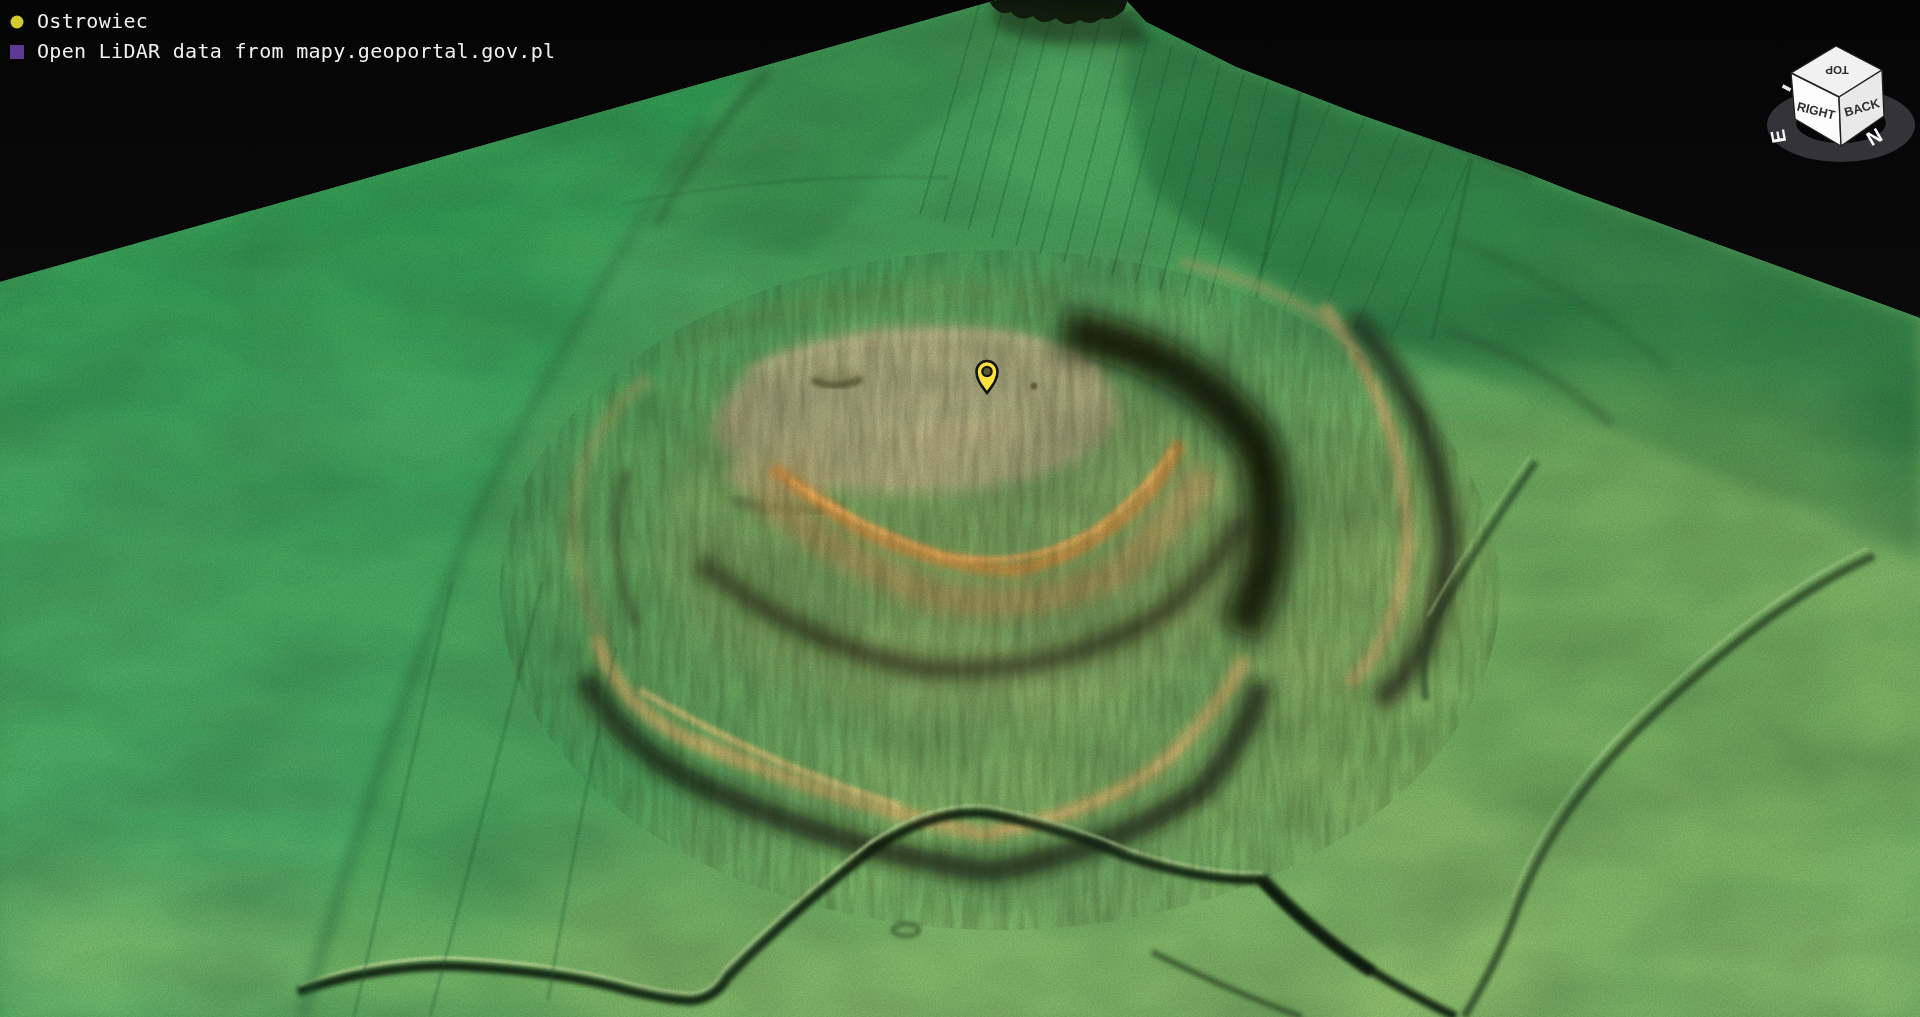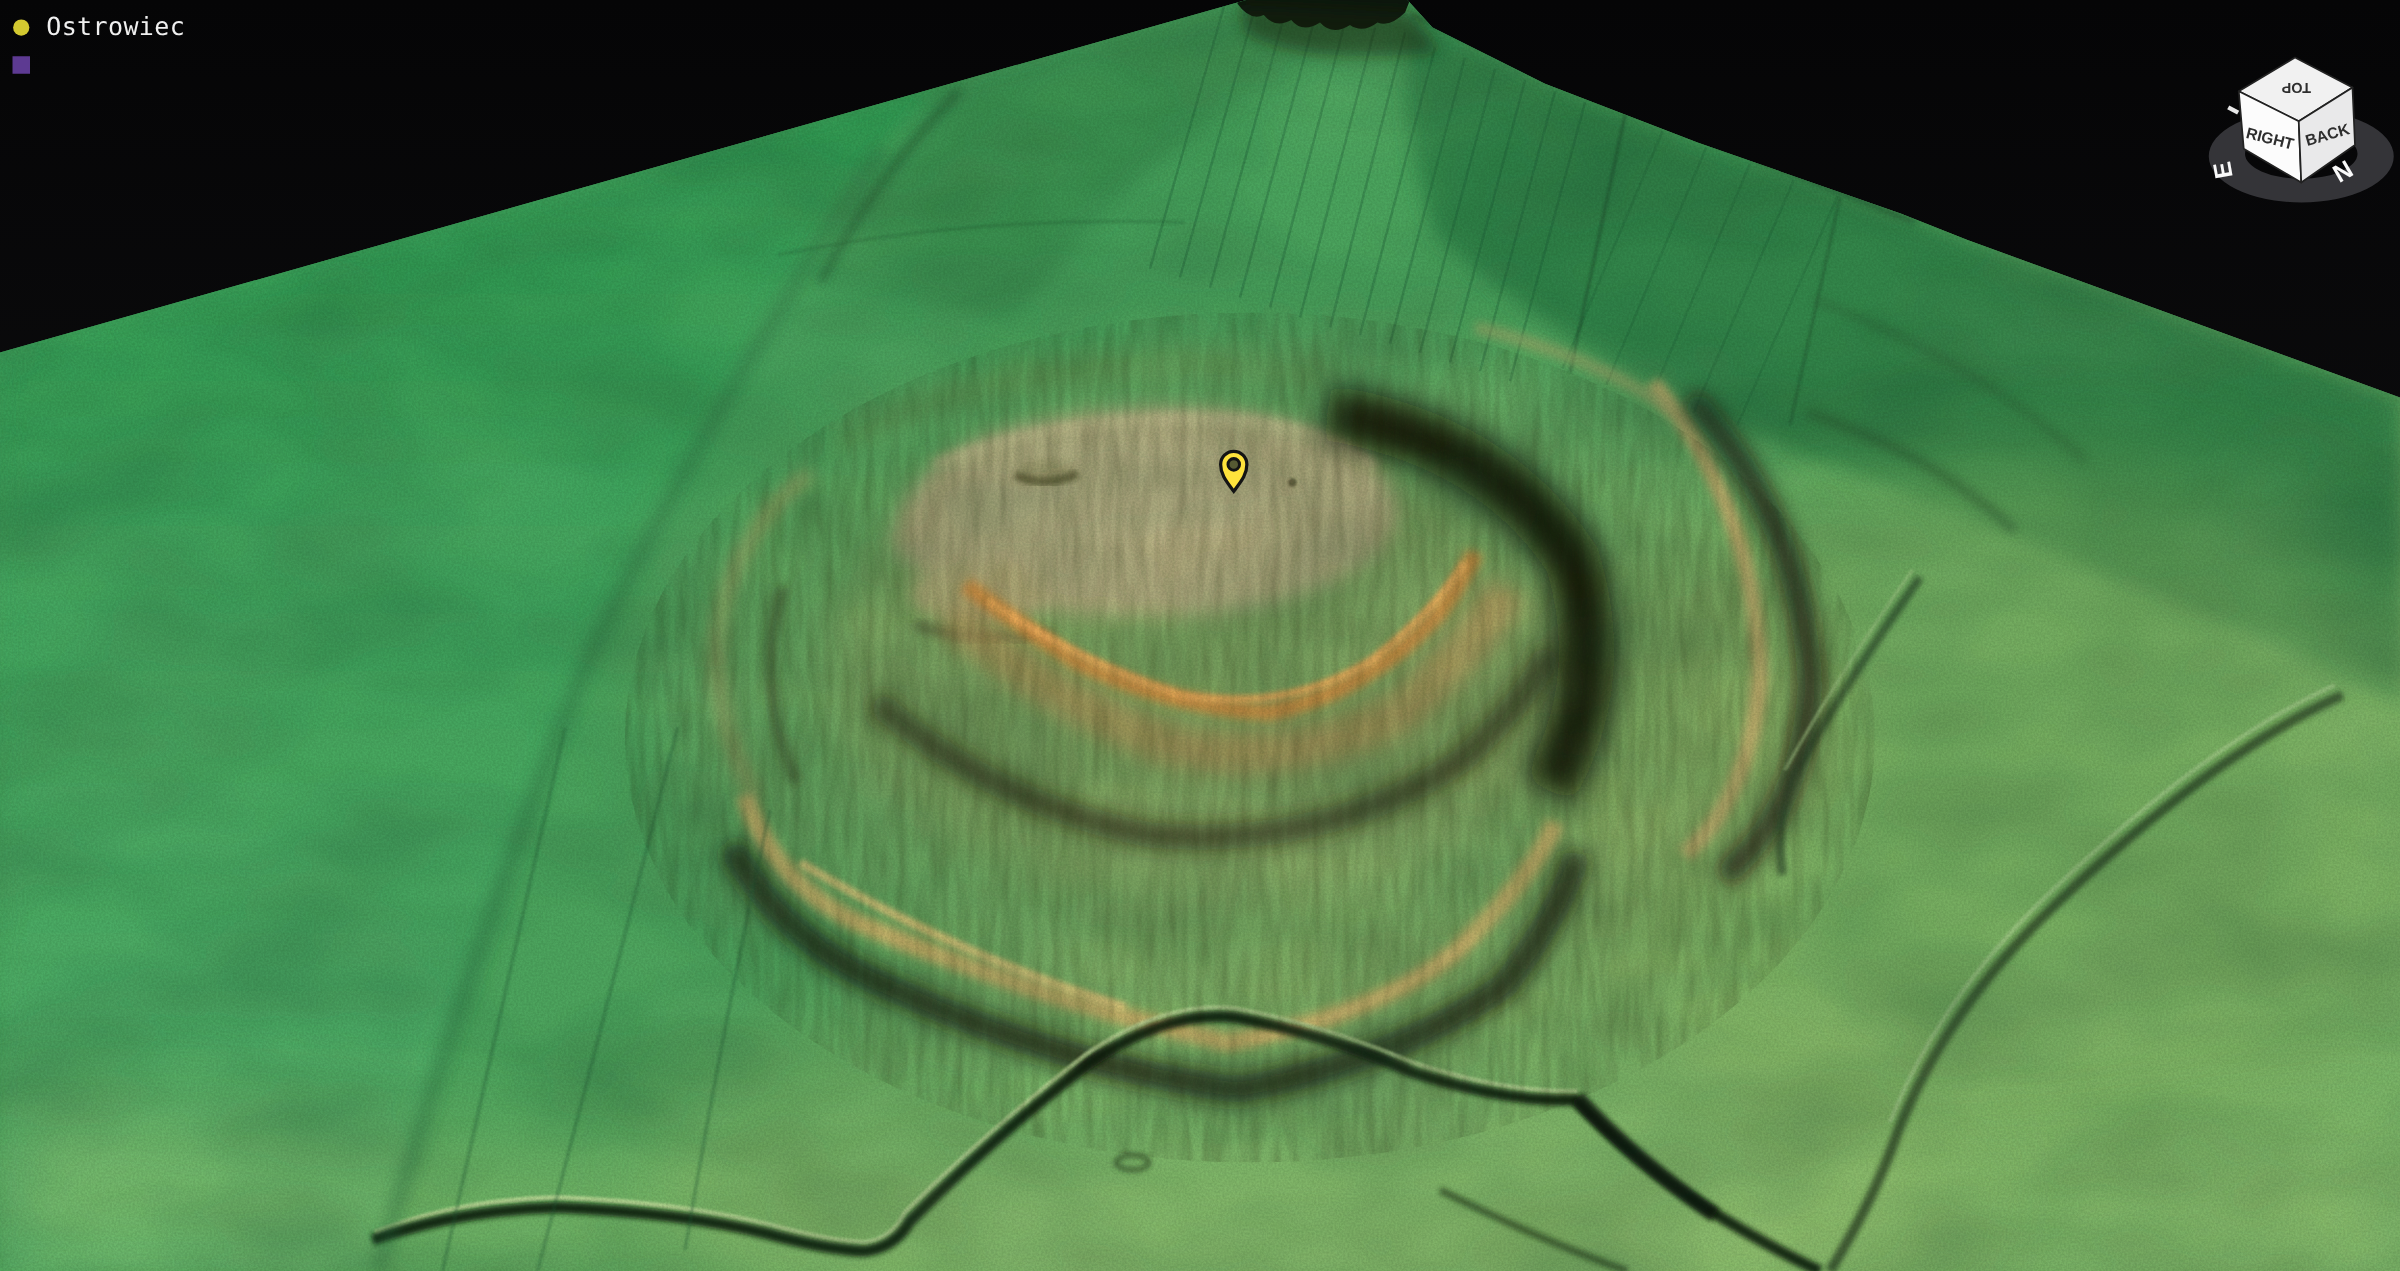--- a/index.html
+++ b/index.html
@@ -27,20 +27,21 @@
           </svg>
       </span>
       <span class="legend-label">Ostrowiec</span>
     </div>
     <div class="legend-row">
       <span class="legend-swatch">
         <svg width="20" height="20">
             <rect x="1" y="4" width="14" height="14" fill="#5d3a92"></rect>
           </svg>
       </span>
+      <span class="legend-label">Open LiDAR data from mapy.geoportal.gov.pl</span>
     </div>
   </div>
 
   <svg class="scene-svg" width="1920" height="1017" viewBox="0 0 1920 1017">
     <defs>
       <linearGradient id="gSky" x1="0" y1="0" x2="0" y2="1">
         <stop offset="0" stop-color="#050506"></stop>
           <stop offset="0.6" stop-color="#0e0e10"></stop>
           <stop offset="1" stop-color="#1a1a1e"></stop>
       </linearGradient>

